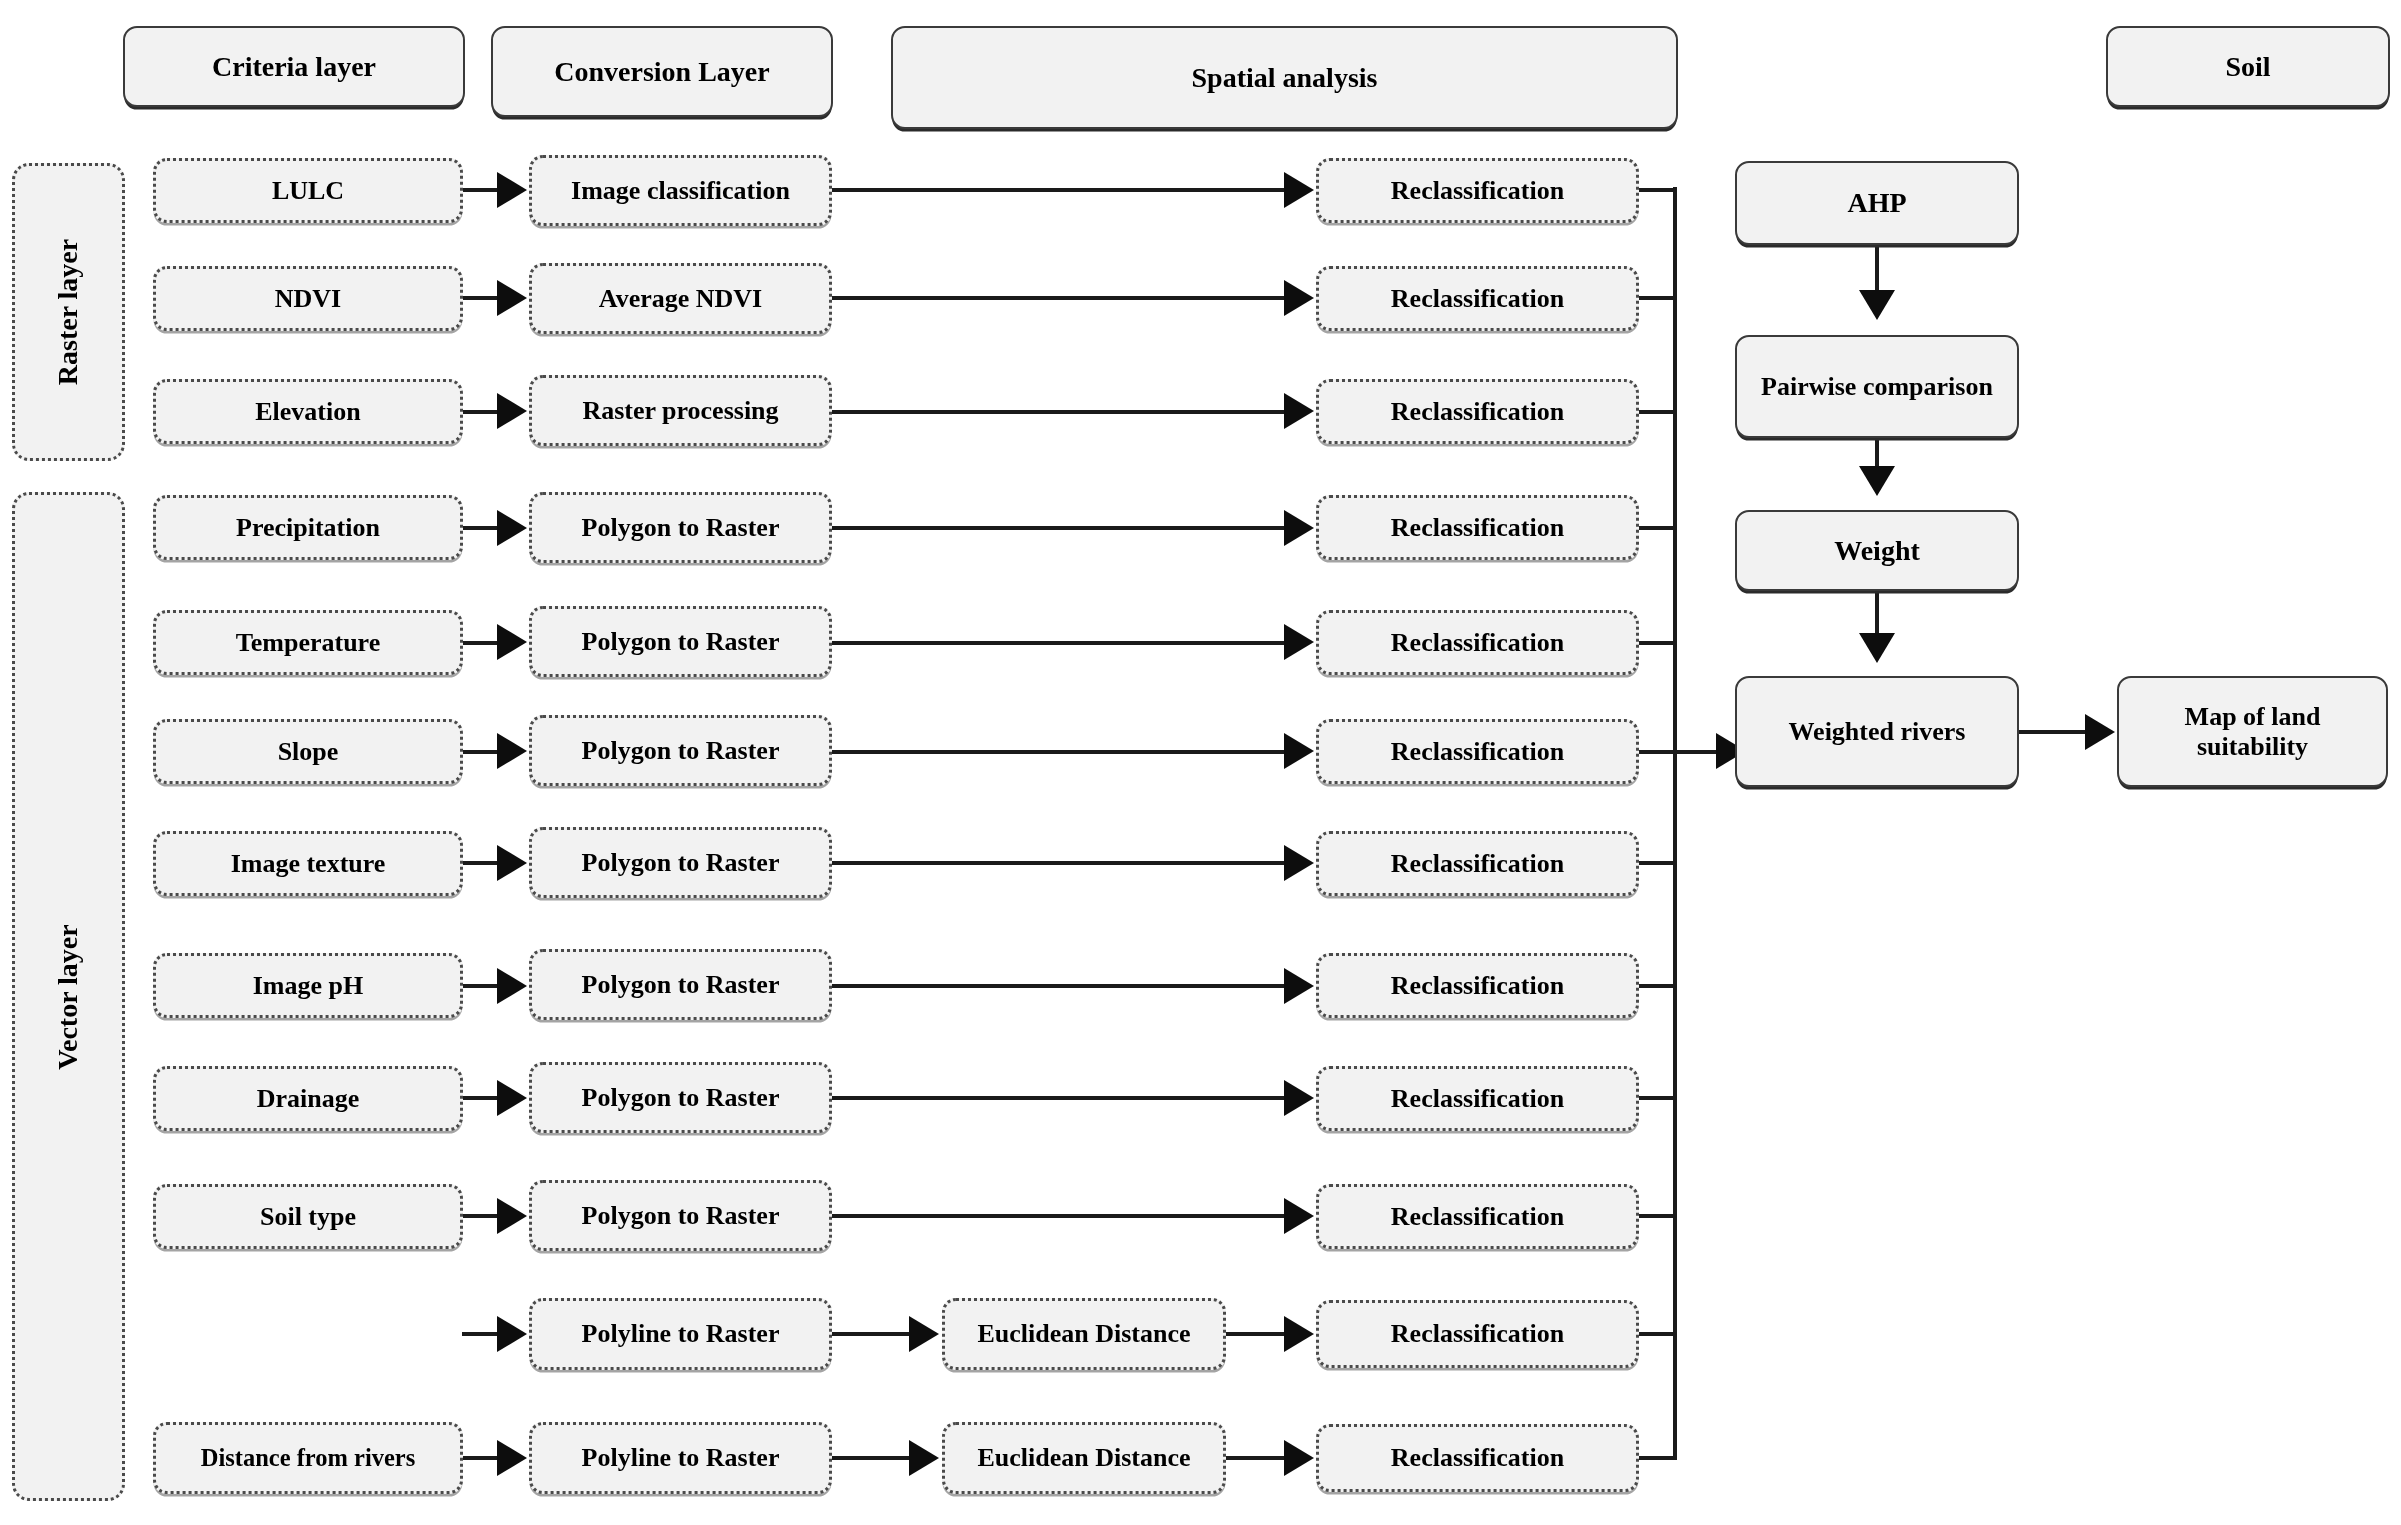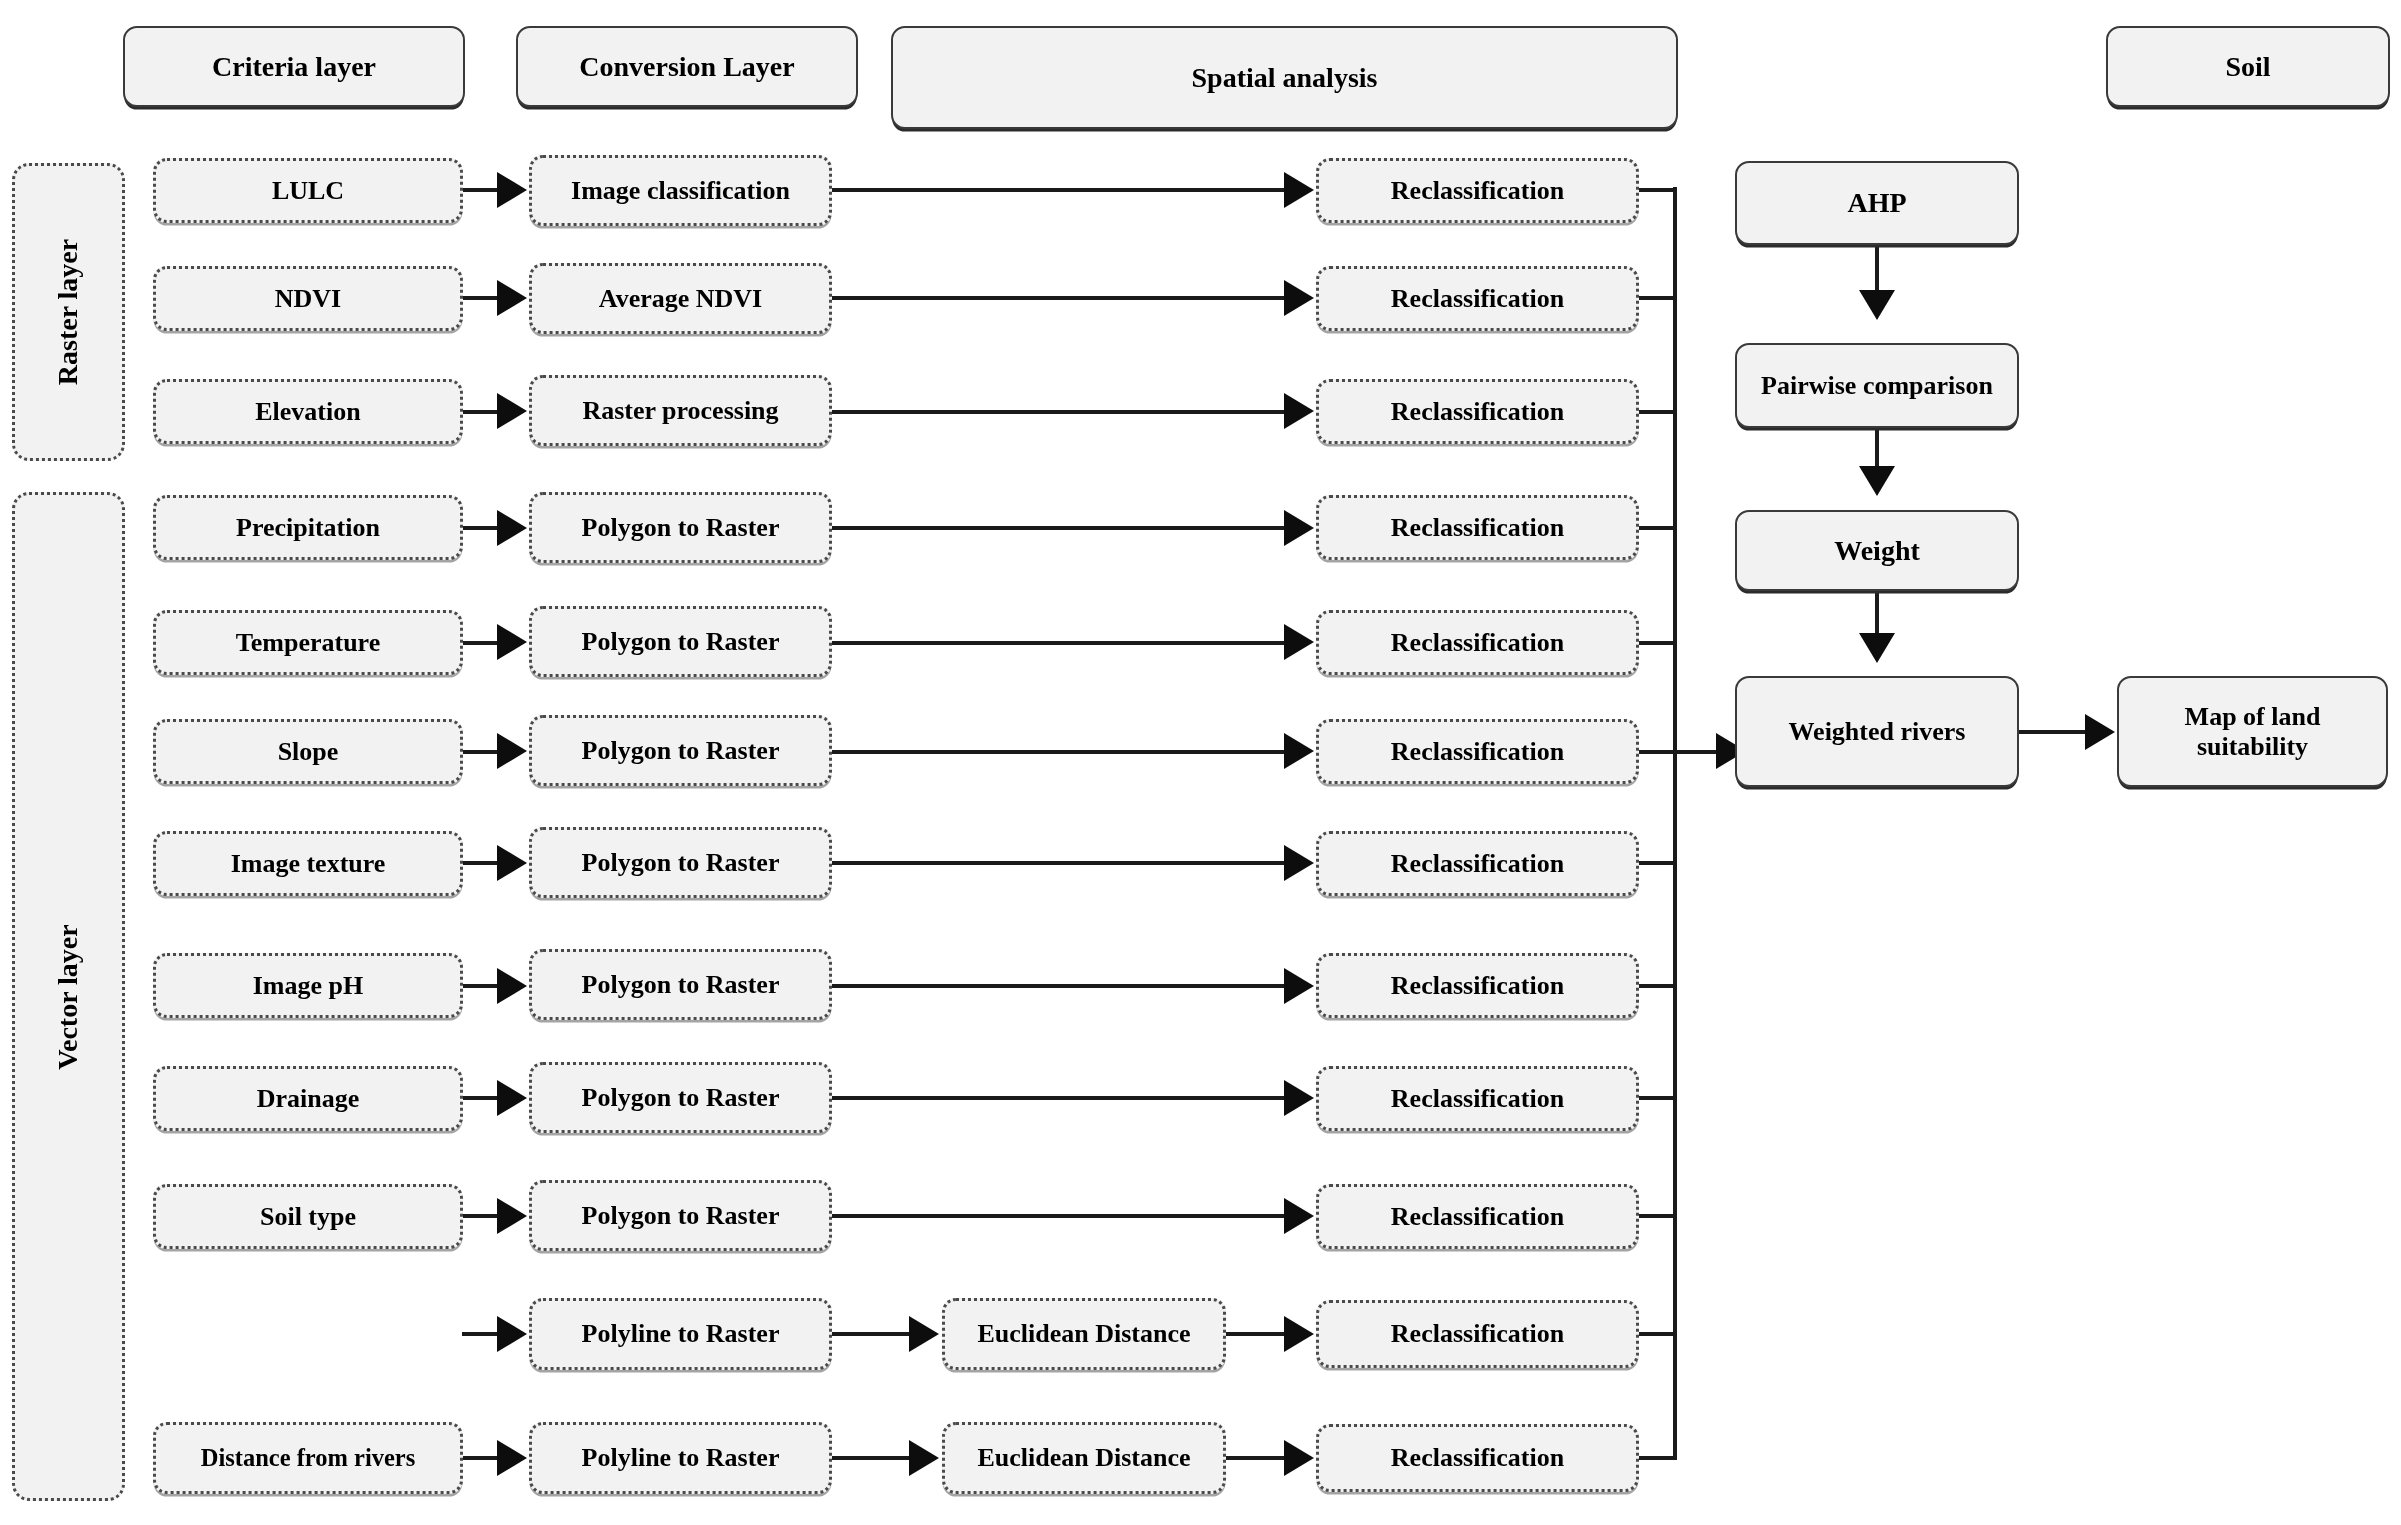--- a/index.html
+++ b/index.html
@@ -62,21 +62,21 @@
   .f40{font-size:26px;}
   .f44{font-size:28px;}
 </style>
 </head>
 <body>
 
 <div id="stage">
 
   <div class="box solid f44" style="left:123px;top:26px;width:342px;height:81px;">Criteria layer</div>
 
-  <div class="box solid f44" style="left:516px;top:26px;width:342px;height:81px;">Conversion Layer</div>
+  <div class="box solid f44" style="left:491px;top:26px;width:342px;height:91px;">Conversion Layer</div>
 
   <div class="box solid f44" style="left:891px;top:26px;width:787px;height:103px;">Spatial analysis</div>
 
   <div class="box solid f44" style="left:2106px;top:26px;width:284px;height:81px;">Soil</div>
 
   <div class="grouplabel" style="left:11.6px;top:163px;width:113px;height:298px;">
     <div class="rot f44">Raster layer</div>
   </div>
 
   <div class="grouplabel" style="left:11.6px;top:492px;width:113px;height:1009px;">
@@ -197,21 +197,21 @@
   <div class="arrow-r" style="left:1284px;top:1440px;"></div>
   <div class="box dotted f40" style="left:1316px;top:1424px;width:323px;height:68px;">Reclassification</div>
   <div class="hline" style="left:1606px;top:1456px;width:71px;"></div>
 
   <div class="vline" style="left:1673px;top:187px;height:1272px;"></div>
 
   <div class="box solid f44" style="left:1735px;top:161px;width:284px;height:84px;">AHP</div>
   <div class="vline" style="left:1875px;top:245px;height:52px;"></div>
   <div class="arrow-d" style="left:1859px;top:290px;"></div>
 
-  <div class="box solid f40" style="left:1735px;top:335px;width:284px;height:85px;padding:0 10.3px;margin-top:8px;">Pairwise comparison</div>
+  <div class="box solid f40" style="left:1735px;top:335px;width:284px;height:103px;padding:0 10.3px;">Pairwise comparison</div>
   <div class="vline" style="left:1875px;top:422px;height:48px;"></div>
   <div class="arrow-d" style="left:1859px;top:466px;"></div>
 
   <div class="box solid f44" style="left:1735px;top:510px;width:284px;height:81px;">Weight</div>
   <div class="vline" style="left:1875px;top:590px;height:48px;"></div>
   <div class="arrow-d" style="left:1859px;top:633px;"></div>
 
   <div class="box solid f40" style="left:1735px;top:676px;width:284px;height:111px;padding:0 10.3px;">Weighted rivers</div>
 
   <div class="hline" style="left:2019px;top:730px;width:77px;"></div>

